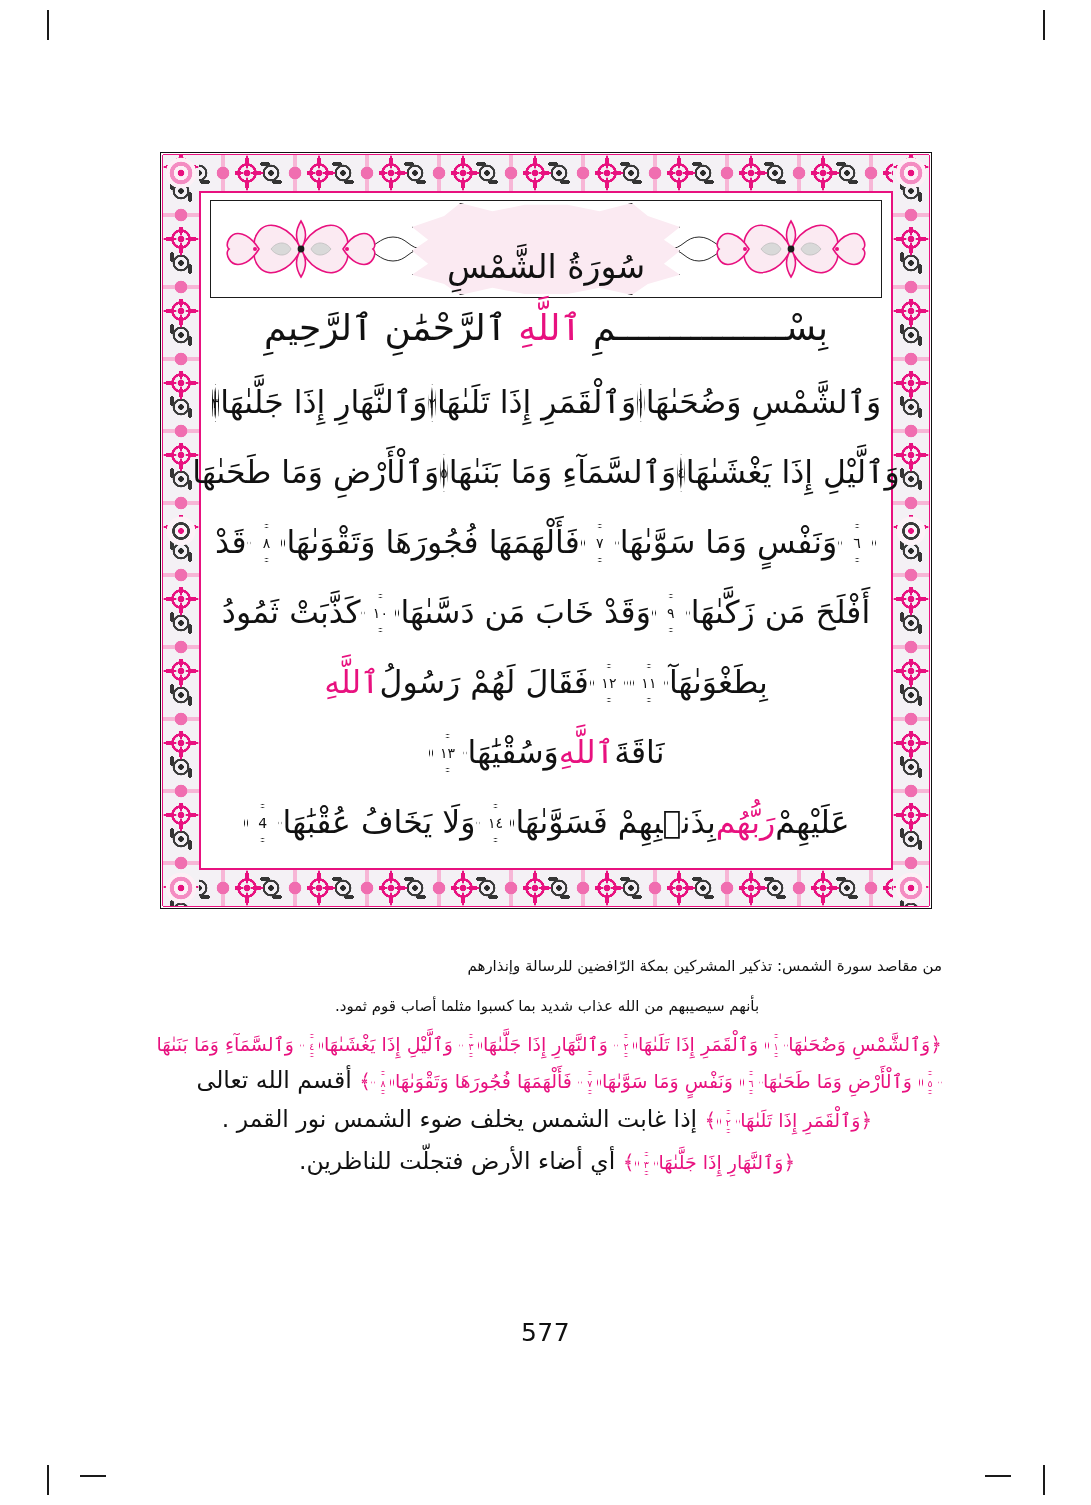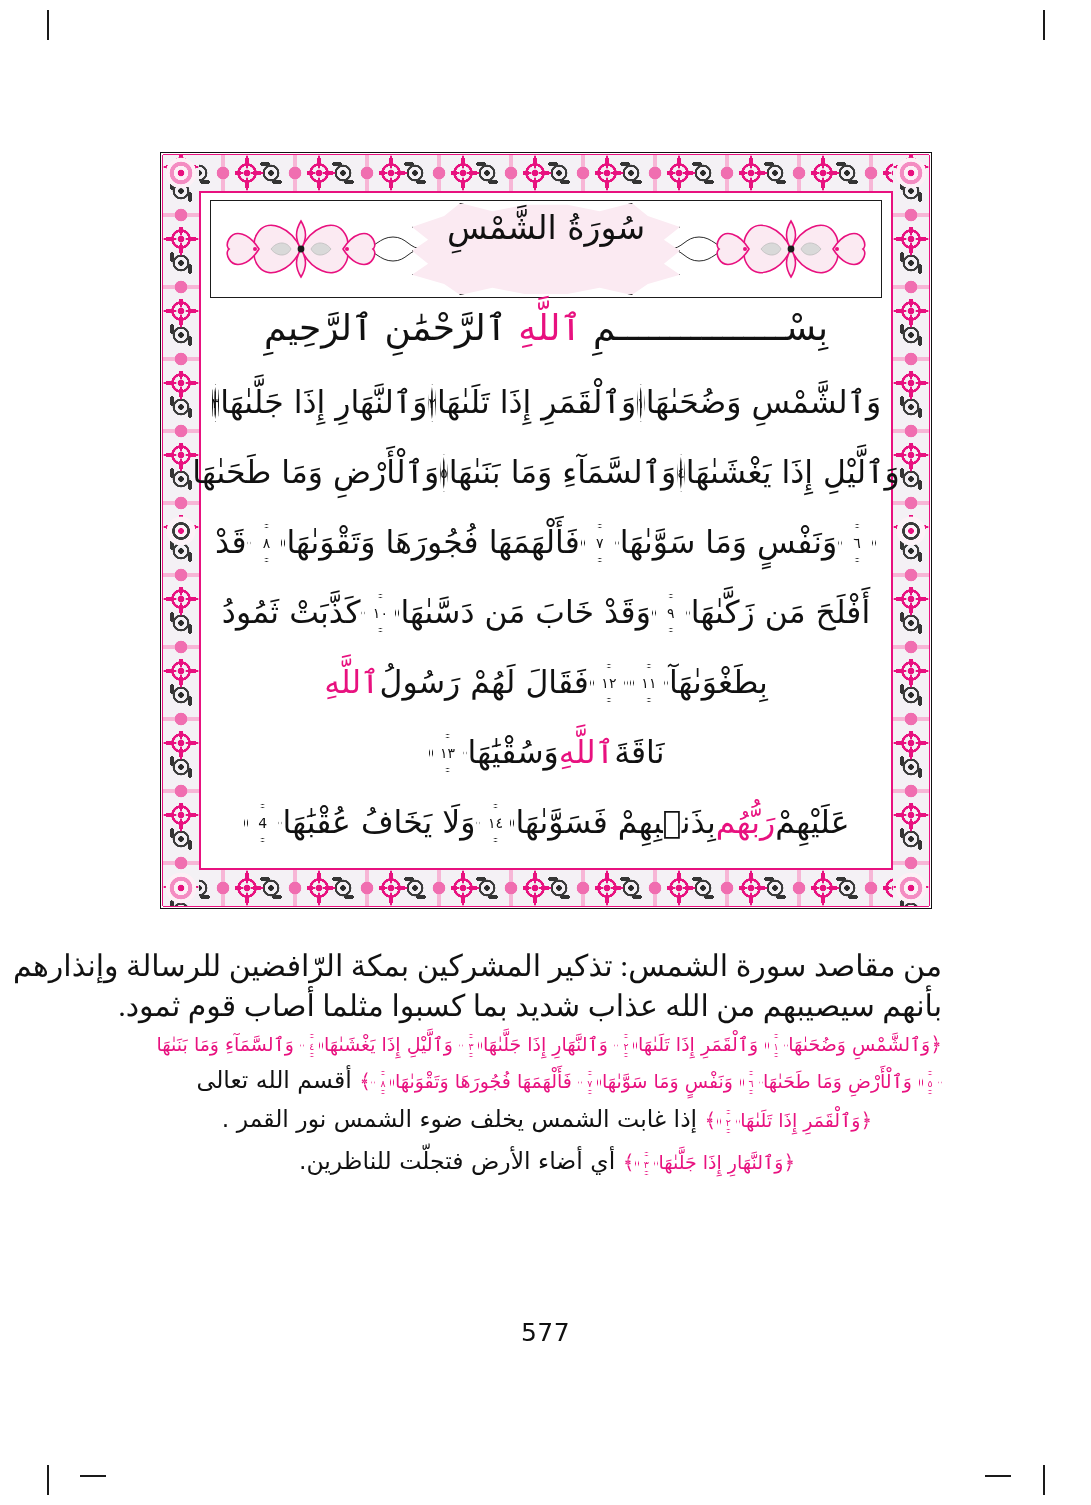--- a/index.html
+++ b/index.html
@@ -181,21 +181,21 @@
     display: flex;
     align-items: center;
     justify-content: center;
   }
   
   .title-lozenge {
     position: relative;
     width: 268px;
     height: 92px;
     display: flex;
-    align-items: flex-start;
+    align-items: flex-end;
     justify-content: center;
     z-index: 3;
   }
   .title-lozenge::before {
     content: "";
     position: absolute;
     inset: 0;
     background: #fbeaf2;
     border: 1.1px solid #2a2a2a;
     box-sizing: border-box;
@@ -319,25 +319,24 @@
   .commentary {
     position: absolute;
     left: 152px;
     top: 946px;
     width: 790px;
     direction: rtl;
     text-align: justify;
     color: #111111;
   }
   .c-line {
-    font-size: 30px;
+    font-size: 15px;
     line-height: 40px;
     white-space: nowrap;
     color: #111111;
-    font-family: Liberation Serif, serif;
   }
   .c-line.indent-center { text-align: center; }
   .c-line.align-right { text-align: right; }
 
   .quote-pink {
     color: #e8117f;
     font-size: 19px;
     letter-spacing: -0.3px;
     white-space: nowrap;
   }

